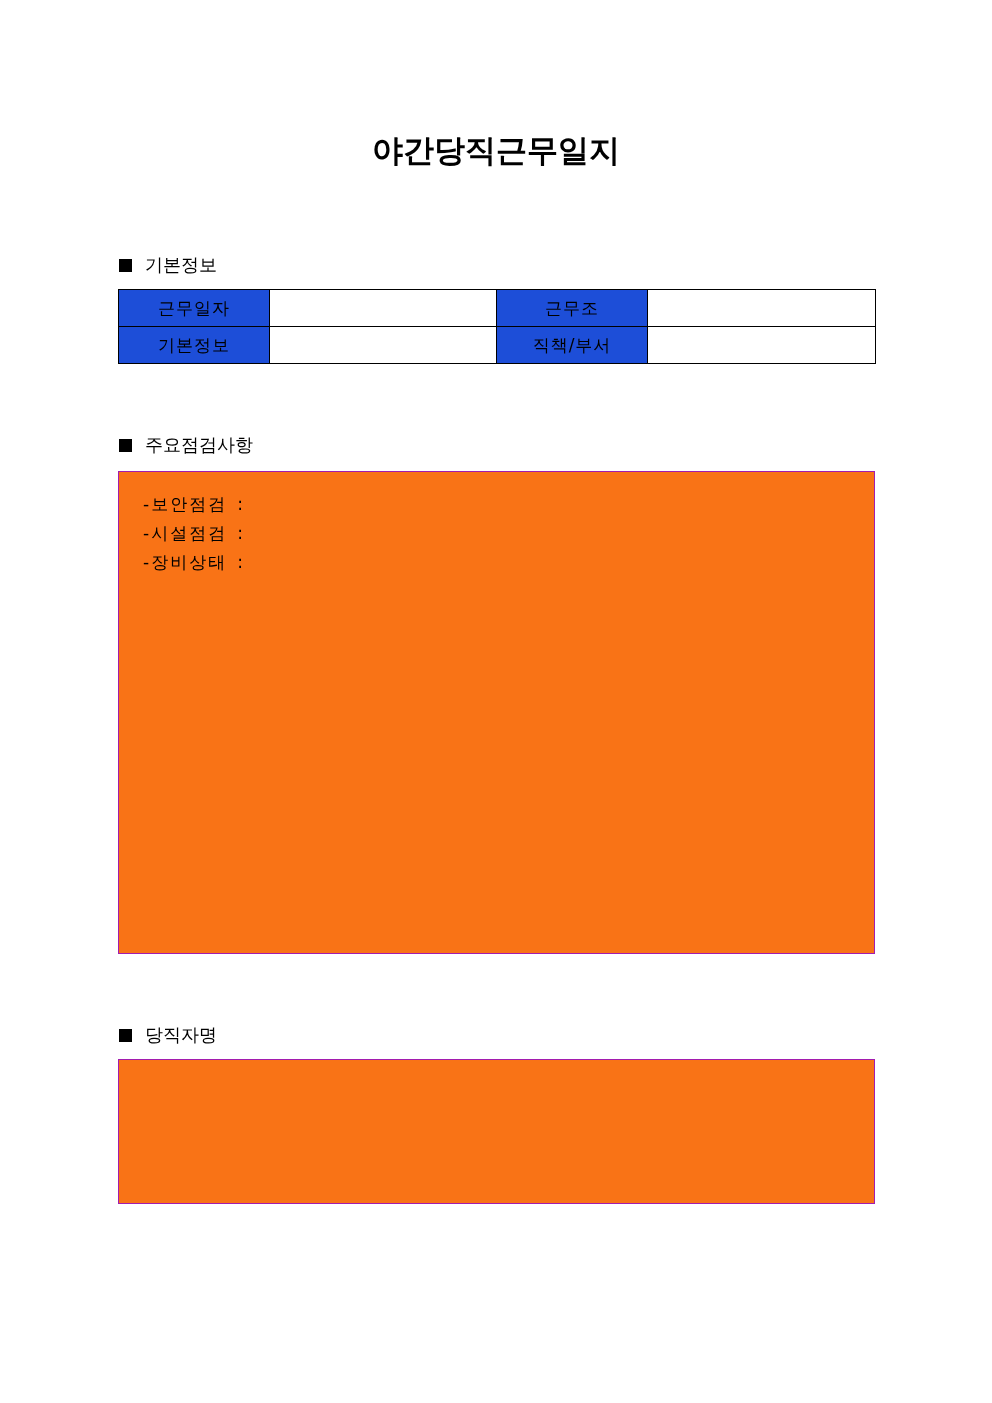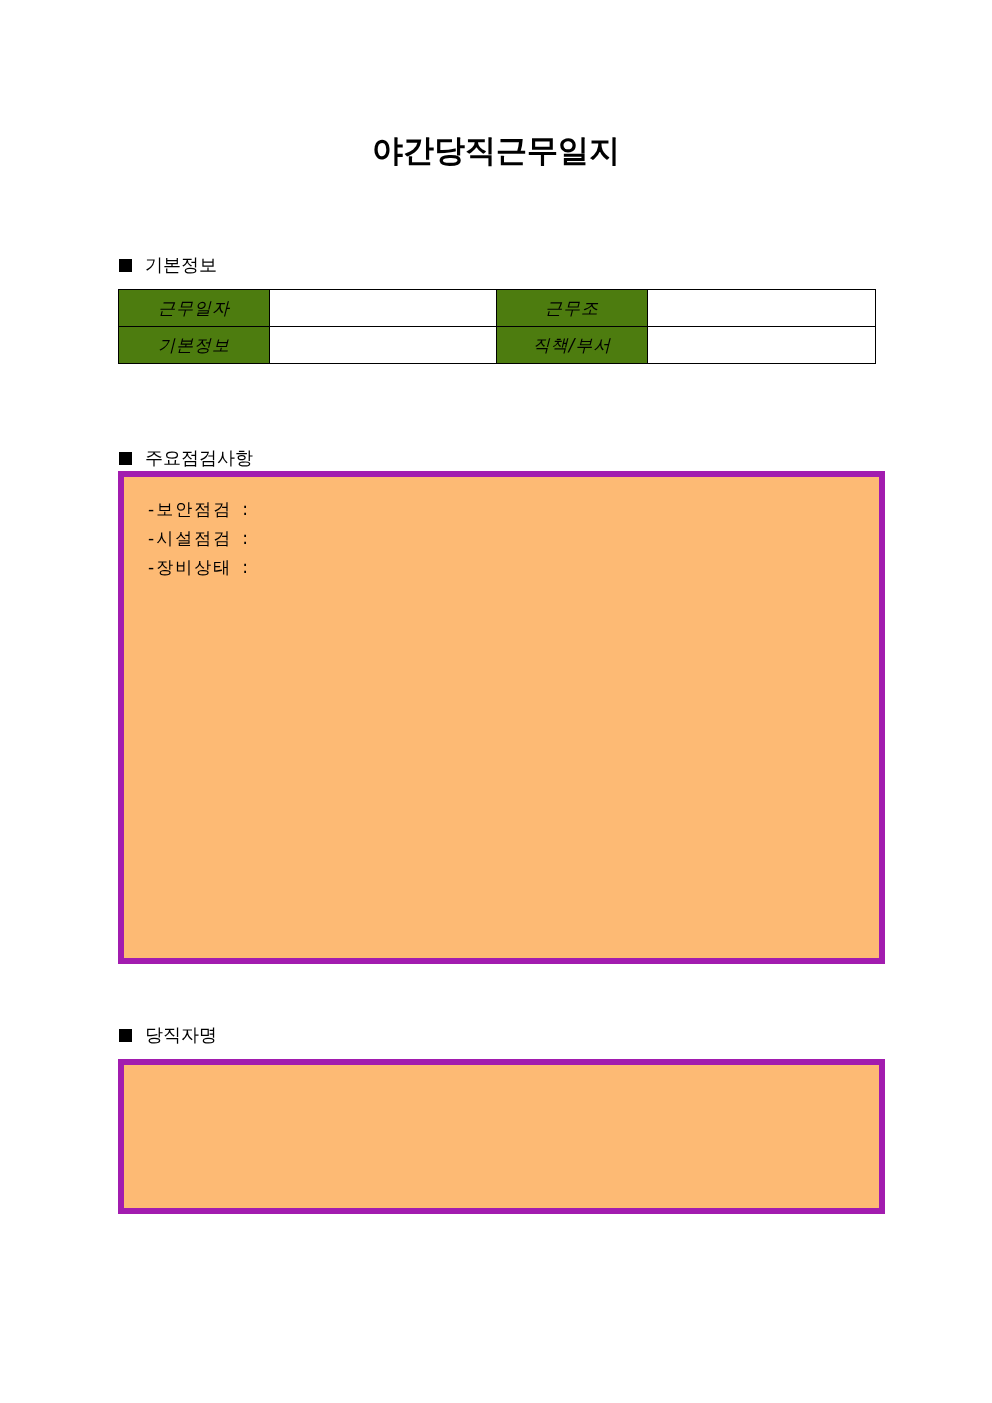--- a/index.html
+++ b/index.html
@@ -52,33 +52,32 @@
     }
     .info-table td {
       border: 1px solid #000000;
       height: 36px;
       padding: 0;
       font-size: 17px;
       text-align: center;
       vertical-align: middle;
     }
     .info-table td.label {
-      background: #4d7c0f;
+      background: #1d4ed8;
       letter-spacing: 1px;
-      font-style: italic;
     }
     .info-table td.value {
       background: #ffffff;
     }
     .box {
       position: absolute;
       left: 118px;
       width: 755px;
-      border: 6px solid #a21caf;
-      background: #fdba74;
+      border: 1px solid #a21caf;
+      background: #f97316;
     }
     .inspection-box {
       top: 471px;
       height: 481px;
     }
     .notes-box {
       top: 1059px;
       height: 143px;
     }
     .inspection-list {
@@ -125,21 +124,21 @@
   </tr>
   <tr>
     <td class="label">기본정보</td>
     <td class="value"></td>
     <td class="label">직책/부서</td>
     <td class="value"></td>
   </tr>
 </tbody>
   </table>
 
-<div class="section-heading" style="top:446px;">
+<div class="section-heading" style="top:433px;">
   <span class="square-bullet"></span>
   <span>주요점검사항</span>
 </div>
 
 <div class="box inspection-box">
   <ul class="inspection-list">
     <li>
       <span>-보안점검</span>
       <span class="colon">:</span>
       <span></span>

